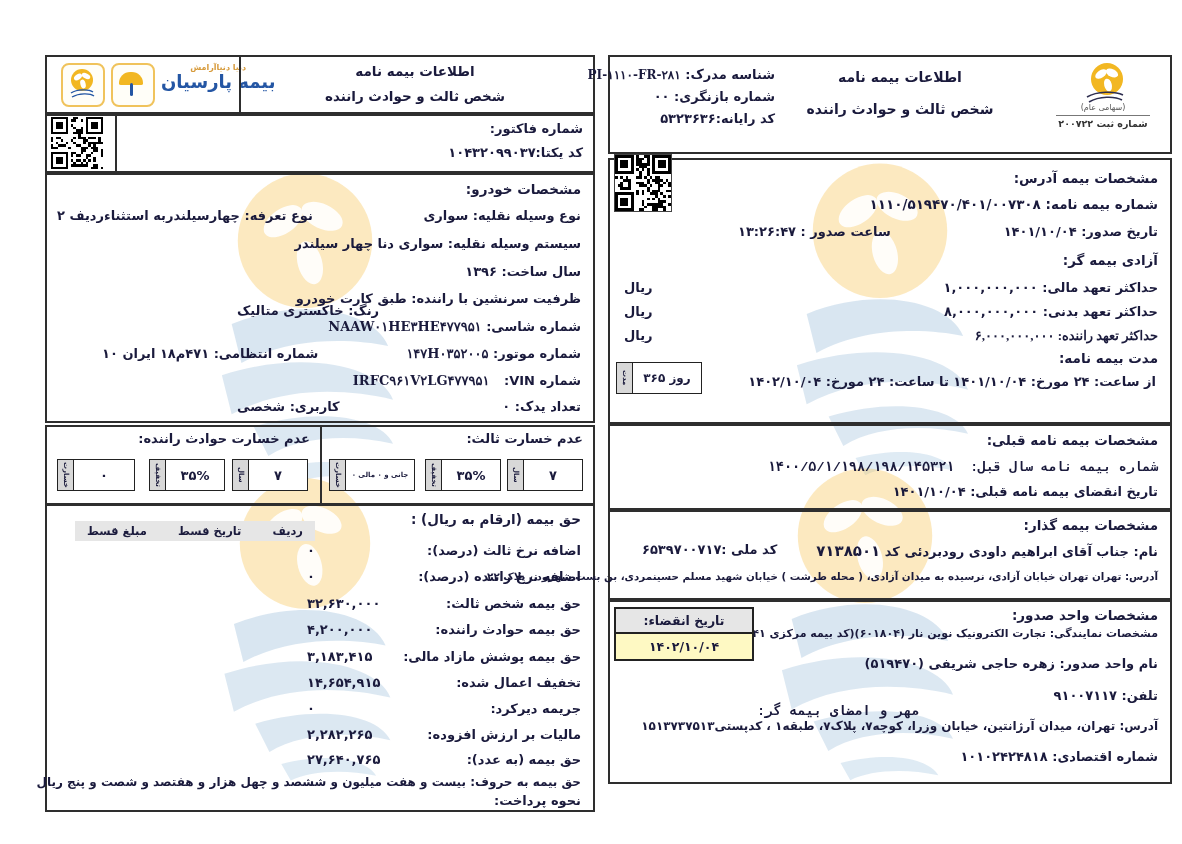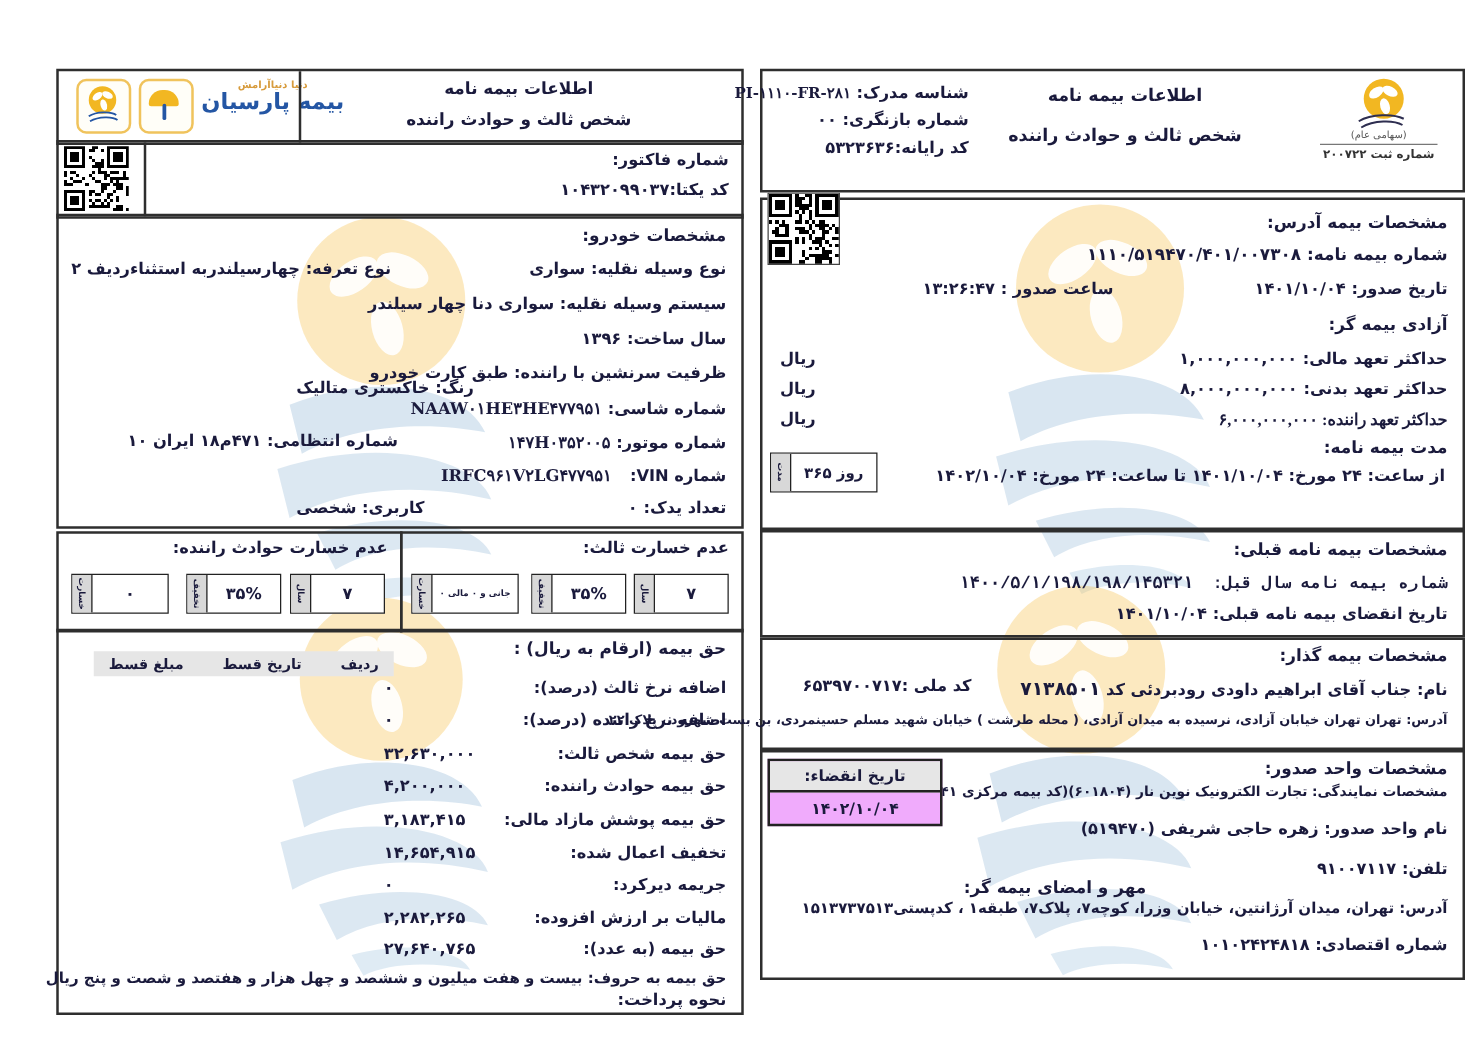--- a/index.html
+++ b/index.html
@@ -27,21 +27,21 @@
   .ncg .glab{width:15px;background:#d8d8d8;border-right:1.5px solid #222;display:flex;align-items:center;justify-content:center;
              writing-mode:vertical-rl;font-size:7px;font-weight:bold;}
   .ncg .gval{display:flex;align-items:center;justify-content:center;padding:0 5px;font-size:13px;font-weight:bold;}
   
   .prow{position:absolute;right:12px;font-size:13px;font-weight:bold;white-space:nowrap;}
   .pval{position:absolute;left:260px;width:120px;direction:ltr;text-align:left;font-size:13px;font-weight:bold;white-space:nowrap;}
   .inst{position:absolute;left:28px;top:16px;width:240px;height:20px;background:#e6e6e6;display:flex;
         align-items:center;justify-content:space-between;padding:0 12px;box-sizing:border-box;
         font-size:11.5px;font-weight:bold;z-index:1;}
   
-  .exp{position:absolute;left:4px;top:5px;width:136px;border:2px solid #222;background:#f0abfc;z-index:2;}
+  .exp{position:absolute;left:4px;top:5px;width:136px;border:2px solid #222;background:#fef9c3;z-index:2;}
   .exp .h{background:#e6e6e6;border-bottom:2px solid #222;text-align:center;font-size:12.5px;font-weight:bold;padding:4px 0;}
   .exp .v{text-align:center;font-size:12.5px;font-weight:bold;padding:5px 0;}
   .ltr{direction:ltr;unicode-bidi:isolate;}
 </style>
 </head>
 <body>
 
 <div id="page">
 
   <svg width="0" height="0" style="position:absolute" aria-hidden="true">
@@ -516,17 +516,17 @@
 
     <div class="exp">
       <div class="h">تاریخ انقضاء:</div>
       <div class="v">۱۴۰۲/۱۰/۰۴</div>
     </div>
 
     <div class="abs sm" style="right:12px;top:25px;">مشخصات نمایندگی: تجارت الکترونیک نوین نار (۶۰۱۸۰۴)(کد بیمه مرکزی ۳۶۴۱)</div>
     <div class="abs txt" style="right:12px;top:54px;">نام واحد صدور: زهره حاجی شریفی (۵۱۹۴۷۰)</div>
     <div class="abs txt" style="right:12px;top:86px;">تلفن: ۹۱۰۰۷۱۱۷</div>
     <div class="abs txt" style="right:12px;top:117px;font-size:12px;z-index:1;">آدرس: تهران، میدان آرژانتین، خیابان وزرا، کوچه۷، پلاک۷، طبقه۱ ، کدپستی۱۵۱۳۷۳۷۵۱۳</div>
-    <div class="abs ttl" style="left:161px;top:100px;z-index:2;">مهر و امضای بیمه گر:</div>
+    <div class="abs ttl" style="left:147px;top:100px;z-index:2;font-family:Liberation Mono, monospace;">مهر و امضای بیمه گر:</div>
     <div class="abs txt" style="right:12px;top:147px;">شماره اقتصادی: ۱۰۱۰۲۴۲۴۸۱۸</div>
   </div>
 
 </div>
 
 </body></html>

